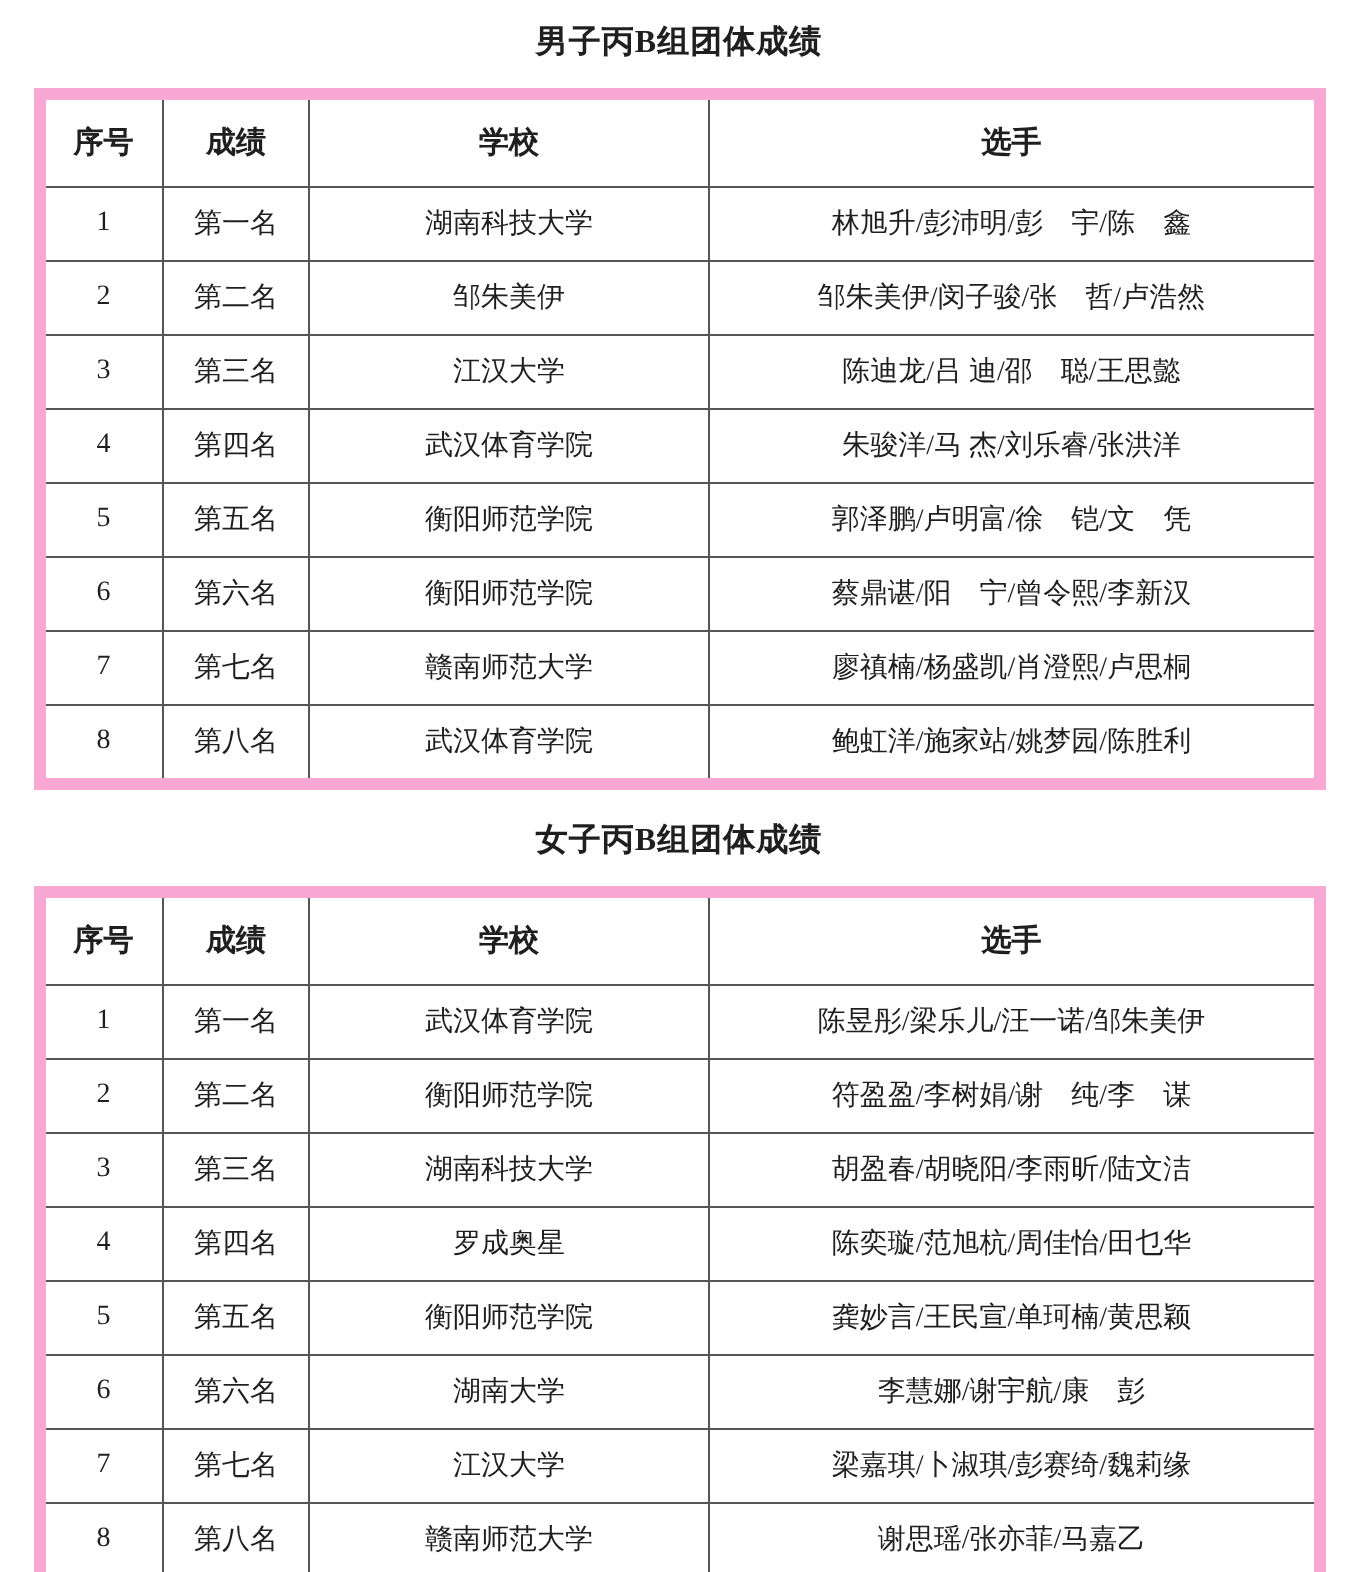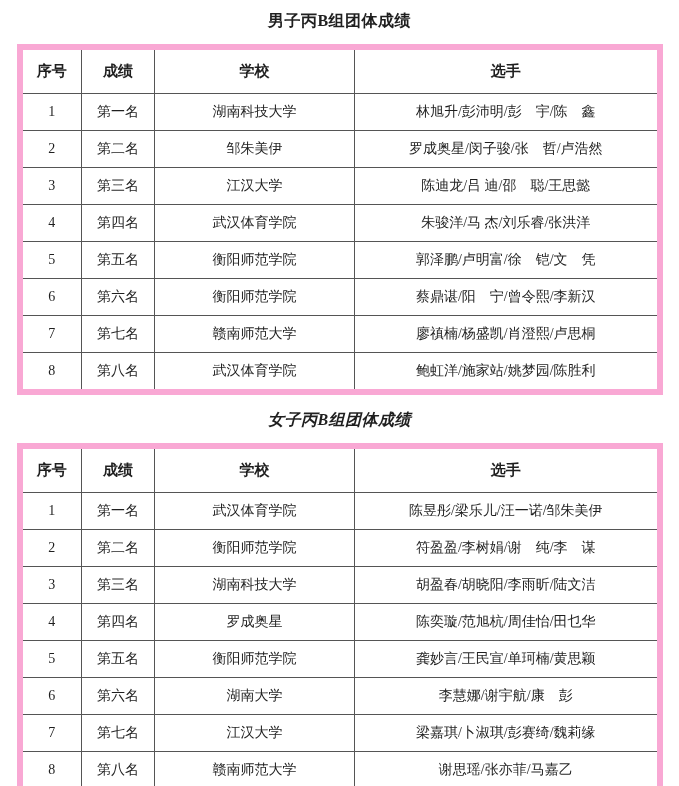--- a/index.html
+++ b/index.html
@@ -19,21 +19,20 @@
   }
   .tbl-title {
     font-size: 16px;
     font-weight: bold;
     text-align: center;
     margin: 0 0 12px 0;
     letter-spacing: 0.5px;
   }
   .tbl-title.second {
     margin-top: 15px;
-    font-style: italic;
   }
   table.results {
     width: 640px;
     margin: 0 auto;
     border-collapse: collapse;
     table-layout: fixed;
     border: 6px solid #f9a8d4;
   }
   table.results th,
   table.results td {
@@ -85,21 +84,21 @@
         <tr>
           <td>1</td>
           <td>第一名</td>
           <td>湖南科技大学</td>
           <td>林旭升/彭沛明/彭　宇/陈　鑫</td>
         </tr>
         <tr>
           <td>2</td>
           <td>第二名</td>
           <td>邹朱美伊</td>
-          <td>罗成奥星/闵子骏/张　哲/卢浩然</td>
+          <td>邹朱美伊/闵子骏/张　哲/卢浩然</td>
         </tr>
         <tr>
           <td>3</td>
           <td>第三名</td>
           <td>江汉大学</td>
           <td>陈迪龙/吕 迪/邵　聪/王思懿</td>
         </tr>
         <tr>
           <td>4</td>
           <td>第四名</td>

